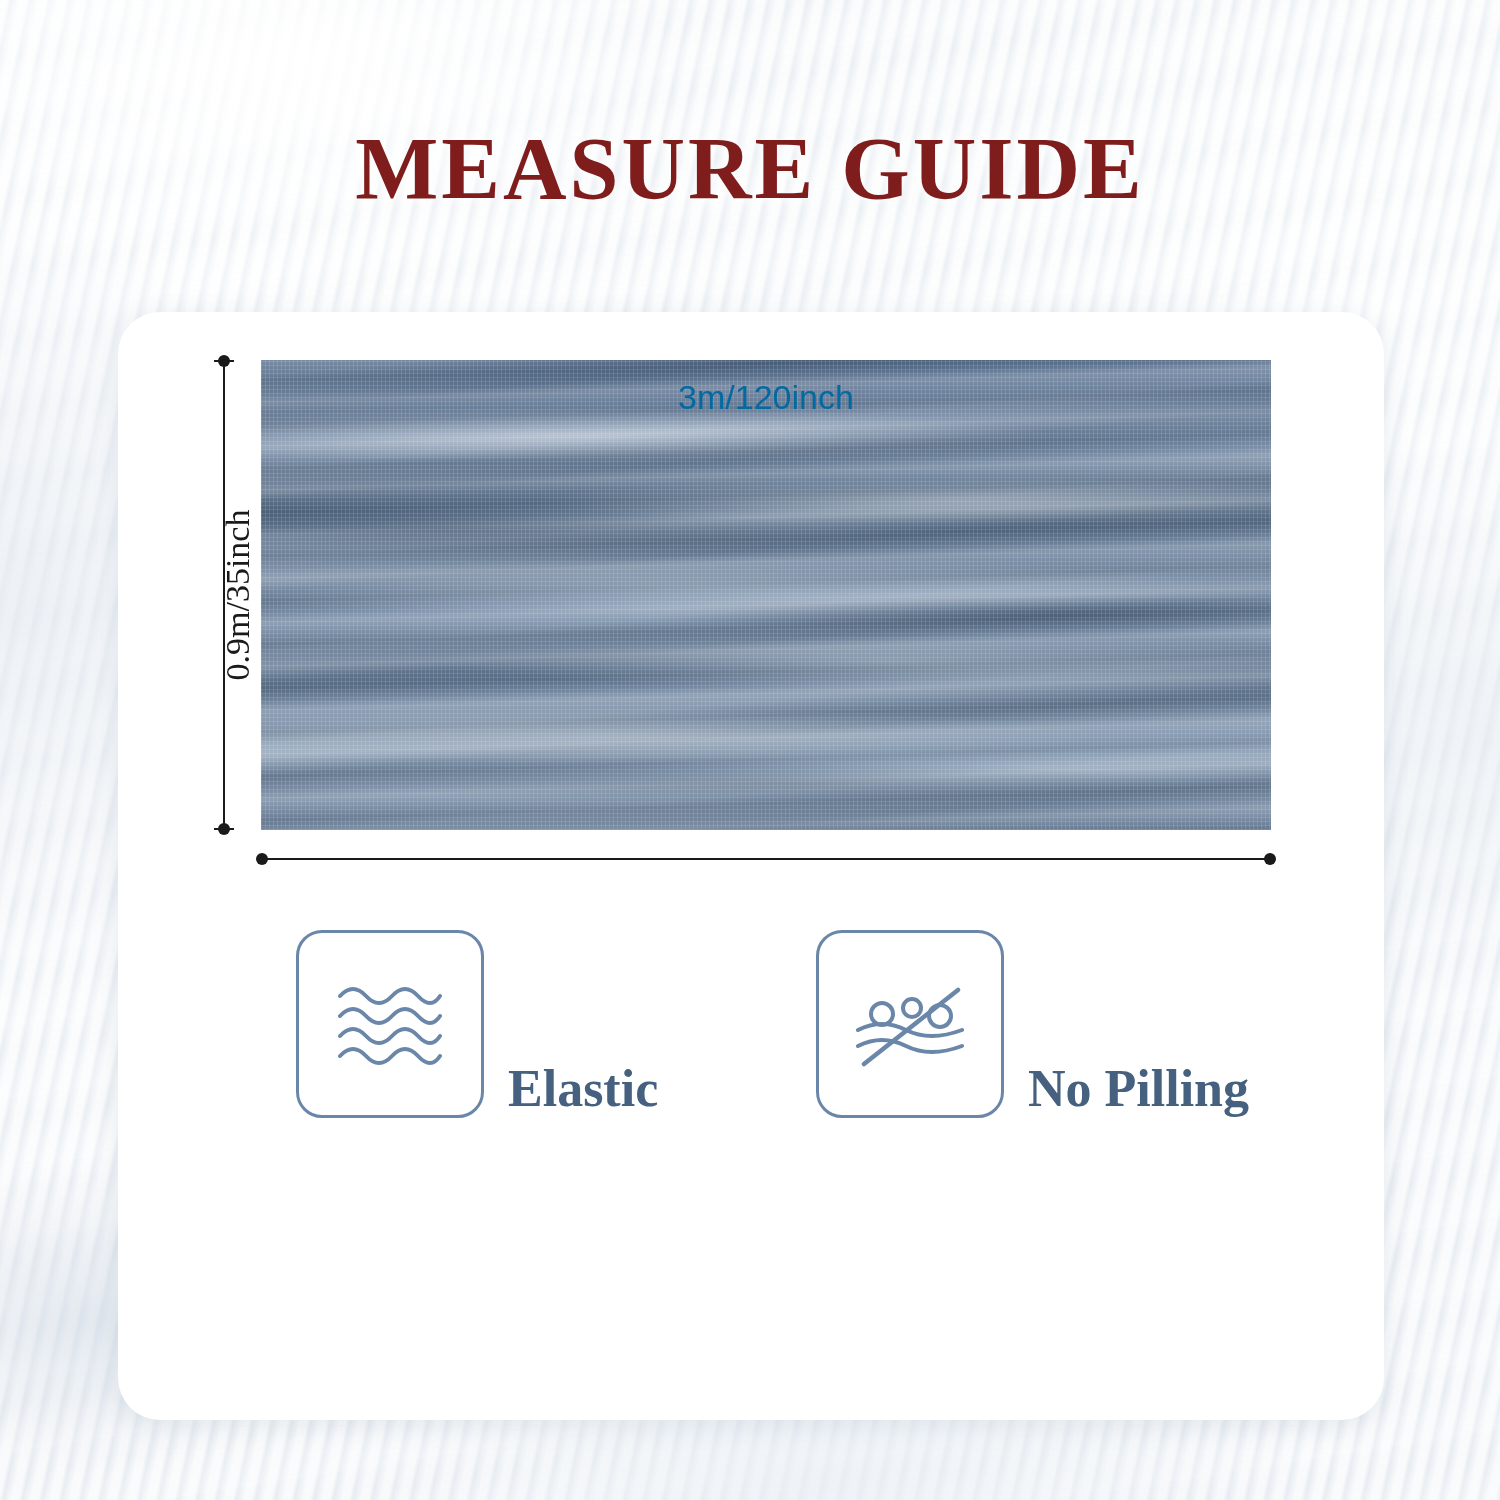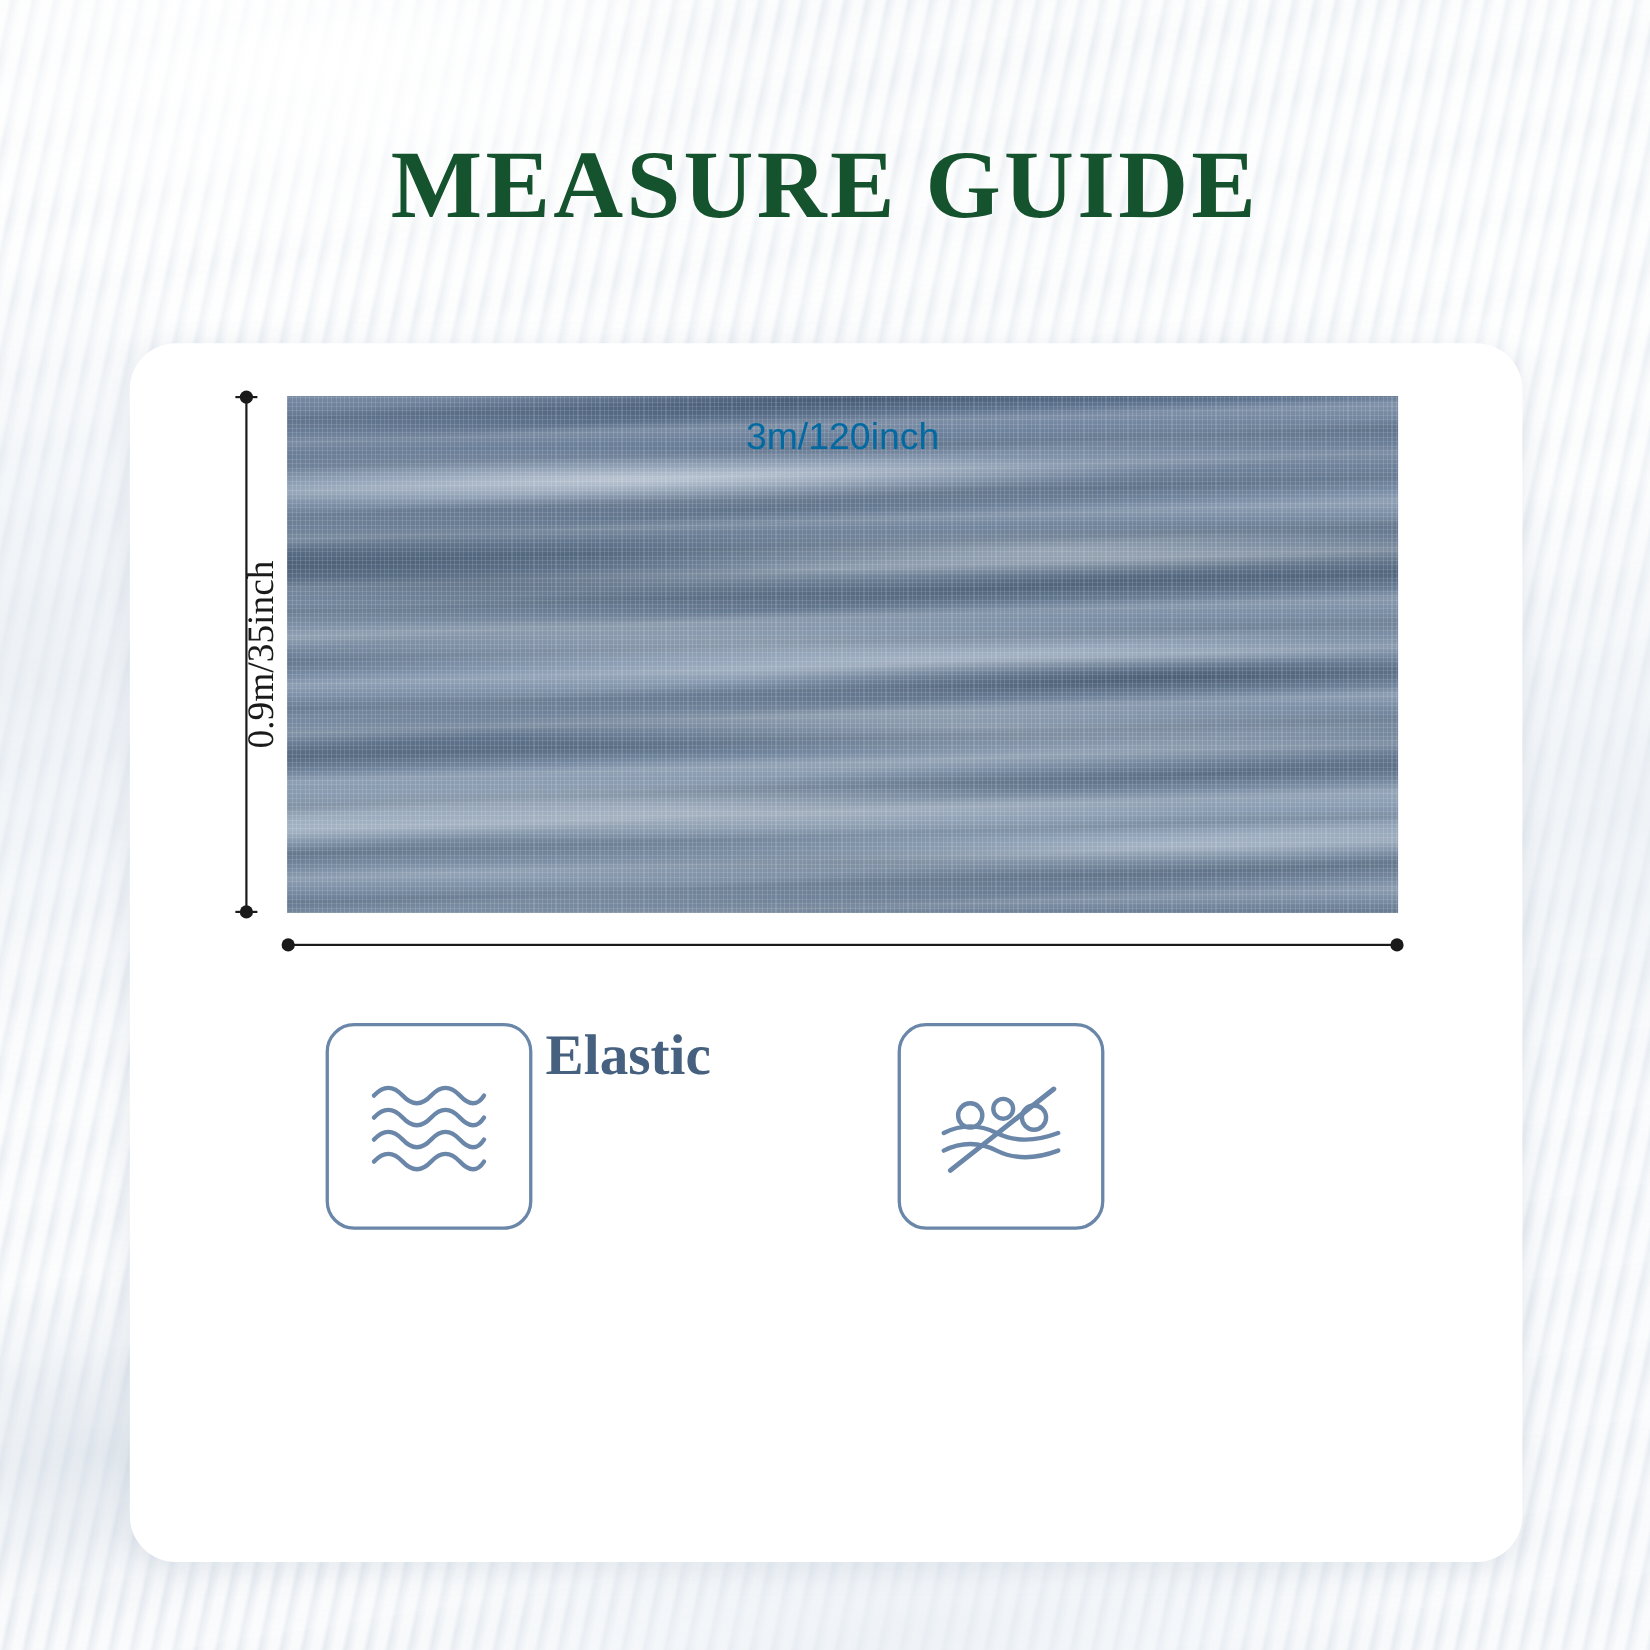--- a/index.html
+++ b/index.html
@@ -45,21 +45,21 @@
       radial-gradient(ellipse 300px 220px at 6% 88%, rgba(205,215,226,0.5), rgba(255,255,255,0) 70%);
   }
 
   
   .title {
     position: absolute;
     top: 118px;
     left: 0;
     width: 100%;
     text-align: center;
-    color: #14532d;
+    color: #7f1d1d;
     font-size: 88px;
     letter-spacing: 3px;
     font-weight: 700;
     font-family: "Liberation Serif", serif;
     text-shadow: 0 2px 8px rgba(255,255,255,0.9);
   }
 
   
   .card {
     position: absolute;
@@ -203,22 +203,22 @@
     left: 178px;
     top: 618px;
     width: 960px;
     display: grid;
     grid-template-columns: 1fr 1fr;
     grid-row-gap: 60px;
     grid-column-gap: 80px;
   }
   .feature {
     display: flex;
-    align-items: flex-start;
-    gap: 12px;
+    align-items: flex-end;
+    gap: 24px;
   }
   .feature-icon {
     width: 188px;
     height: 188px;
     border: 3px solid #6a86a8;
     border-radius: 26px;
     display: flex;
     align-items: center;
     justify-content: center;
     flex: 0 0 auto;
@@ -286,17 +286,18 @@
       <div class="feature-icon">
         <svg width="124" height="104" viewBox="0 0 124 104" fill="none" stroke="#6a86a8" stroke-width="4" stroke-linecap="round">
           <circle cx="34" cy="42" r="11"></circle>
           <circle cx="64" cy="36" r="9"></circle>
           <circle cx="92" cy="44" r="11"></circle>
           <path d="M10 58 Q 34 46, 58 58 T 114 58"></path>
           <path d="M10 74 Q 34 62, 58 74 T 114 74"></path>
           <path d="M16 92 L 110 18" stroke-width="4.5"></path>
         </svg>
       </div>
+      <div class="feature-label">No Pilling</div>
     </div>
 
 
   </div>
 </div>
 
 </body></html>

